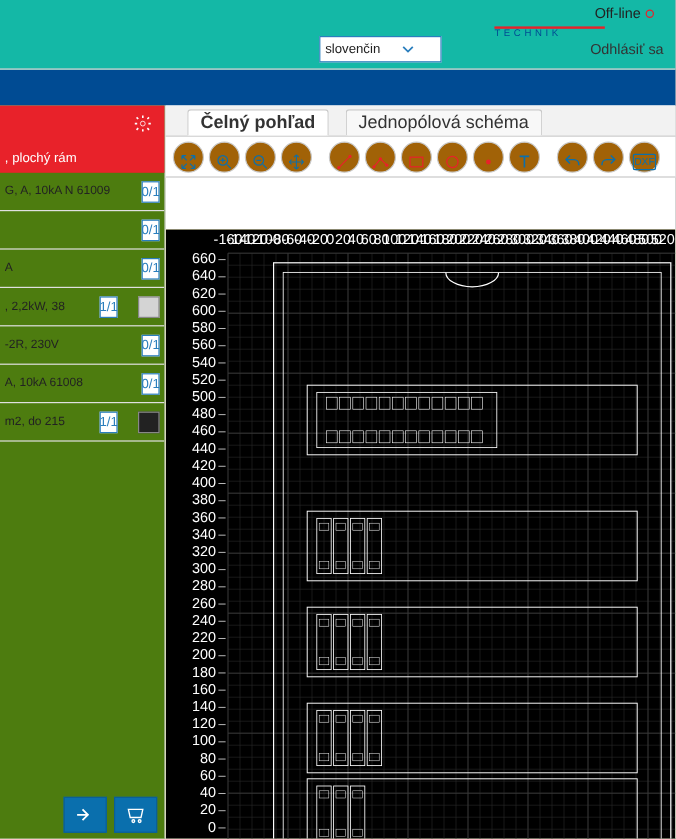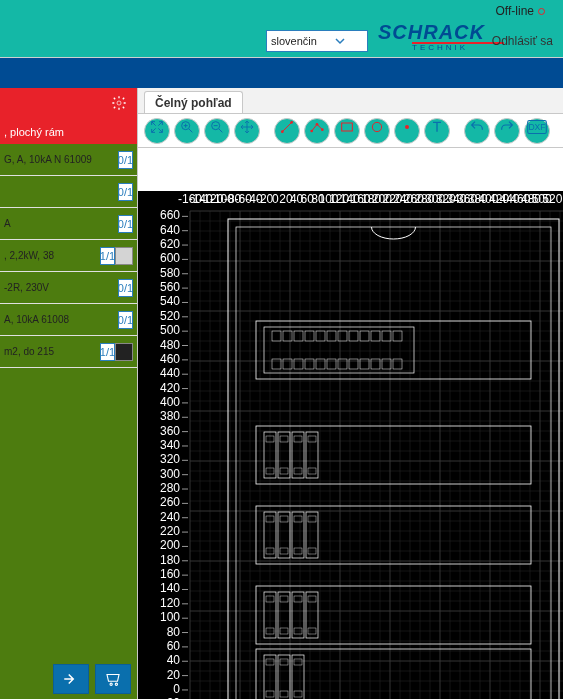--- a/index.html
+++ b/index.html
@@ -28,35 +28,35 @@
   .logout{position:absolute;right:10px;top:34px;font-size:12px;color:#333;}
   
   .darkbar{height:30px;background:var(--blue);}
   
   .body{flex:1;display:flex;min-height:0;}
   .side{width:138px;background:#4d7c0f;border-right:1px solid var(--border);display:flex;flex-direction:column;}
   .sidehdr{height:32px;background:var(--red);color:#fff;display:flex;align-items:center;justify-content:flex-end;padding:0 10px;}
   .sidehdr .gear{color:#fff;}
   .sidesub{height:24px;background:var(--red);color:#fff;font-size:11px;display:flex;align-items:center;padding-left:4px;white-space:nowrap;overflow:hidden;}
   .list{flex:1;overflow:hidden;}
-  .row{height:32px;border-bottom:1px solid #e0e0e0;display:flex;align-items:center;padding:0 4px;gap:0;}
+  .row{height:32px;border-bottom:1px solid #e0e0e0;display:flex;align-items:center;padding:0 4px;gap:17px;}
   .row .lbl{flex:1;font-size:10px;white-space:nowrap;overflow:hidden;text-overflow:clip;}
   .qty{width:15px;height:18px;border:1px solid var(--lightblue);color:var(--lightblue);display:flex;align-items:center;justify-content:center;font-size:11px;background:#fff;}
   .thumb{width:18px;height:18px;border:1px solid #888;background:#d4d4d4;display:inline-block;}
   .thumb.dark{background:#222;}
   .sidefooter{height:40px;display:flex;align-items:center;justify-content:flex-end;gap:6px;padding:4px 6px;}
   .btn{width:36px;height:30px;background:var(--blue2);border:1px solid #0b5e96;display:flex;align-items:center;justify-content:center;color:#fff;}
   .btn svg *{stroke:#fff;fill:none;}
   
   .main{flex:1;display:flex;flex-direction:column;min-width:0;background:#fff;}
   .tabs{height:26px;display:flex;align-items:flex-end;gap:2px;padding:4px 6px 0 6px;border-bottom:1px solid var(--border);background:var(--panelbg);}
-  .tab{height:22px;padding:0 10px;border:1px solid var(--border);border-bottom:none;background:#f8f8f8;font-size:12px;display:flex;align-items:center;border-radius:3px 3px 0 0;color:#333;}
+  .tab{height:22px;padding:0 10px;border:1px solid var(--border);border-bottom:none;background:#f8f8f8;font-size:15px;display:flex;align-items:center;border-radius:3px 3px 0 0;color:#333;margin-left:12px;}
   .tab.active{background:#fff;font-weight:bold;}
   .toolbar{height:34px;display:flex;align-items:center;gap:4px;padding:4px 6px;background:#fff;border-bottom:1px solid var(--border);}
-  .tbtn{width:26px;height:26px;border:1px solid var(--border);background:#14b8a6;border-radius:13px;display:flex;align-items:flex-start;justify-content:center;}
+  .tbtn{width:26px;height:26px;border:1px solid var(--border);background:#a16207;border-radius:13px;display:flex;align-items:flex-end;justify-content:center;}
   .tsep{width:6px;}
   .canvas{flex:1;position:relative;overflow:hidden;background:#fef9c3;margin-top:43px;}
   .canvas svg{position:absolute;left:0;top:0;}
   
   .gear svg *{stroke:#fff;fill:none;}
 </style>
 </head>
 <body>
 <div class="app">
 
@@ -67,21 +67,20 @@
     </div>
     <div class="langbox">
       <span>slovenčina (Slovak)</span>
       <span class="arrow">
         <svg width="10" height="10" viewBox="0 0 10 10">
             <path d="M1 3 L5 7 L9 3" stroke="#2a7ebd" fill="none" stroke-width="1.5"></path>
           </svg>
       </span>
     </div>
     <div class="logo">
-      <div class="brand">SCHRACK</div>
       <div class="ul"></div>
       <div class="sub">TECHNIK</div>
     </div>
     <div class="logout">Odhlásiť sa</div>
   </div>
 
   <div class="darkbar"></div>
 
   <div class="body">
 
@@ -139,20 +138,21 @@
           <svg width="18" height="18" viewBox="0 0 24 24">
               <path d="M4 6h16l-2 9H6zM8 19a1.5 1.5 0 103 0 1.5 1.5 0 00-3 0M15 19a1.5 1.5 0 103 0 1.5 1.5 0 00-3 0" stroke-width="1.5"></path>
             </svg>
         </div>
       </div>
     </div>
 
     <div class="main">
       <div class="tabs" id="tabs">
           <div class="tab active">Čelný pohľad</div>
+          <div class="tab">Jednopólová schéma</div>
         </div>
       <div class="toolbar" id="toolbar">
           <div class="tbtn">
             <svg width="16" height="16" viewBox="0 0 24 24">
               <path d="M4 4l6 6M4 4v5M4 4h5M20 4l-6 6M20 4v5M20 4h-5M4 20l6-6M4 20v-5M4 20h5M20 20l-6-6M20 20v-5M20 20h-5" stroke="#0a6fad" stroke-width="1.5" fill="none"></path>
             </svg>
           </div>
           <div class="tbtn">
             <svg width="16" height="16" viewBox="0 0 24 24">
               <circle cx="10" cy="10" r="6" stroke="#0a6fad" fill="none" stroke-width="1.5"></circle>

